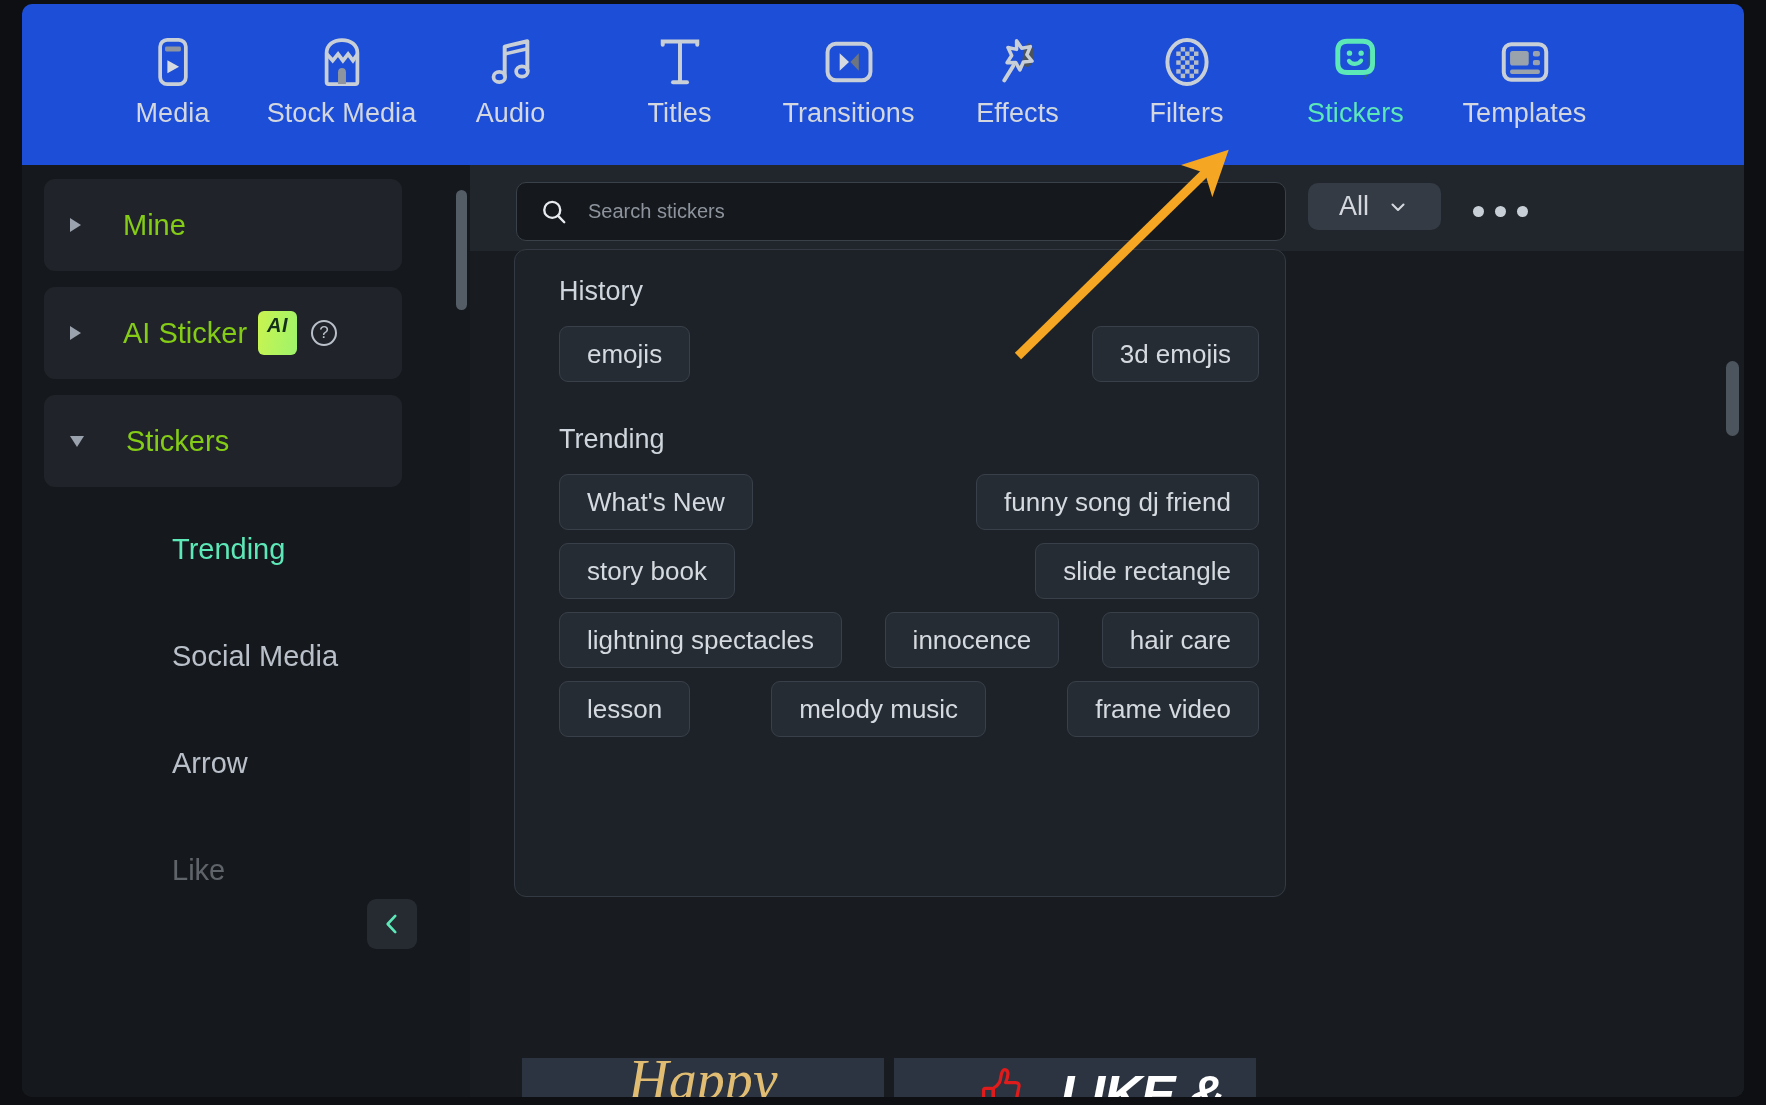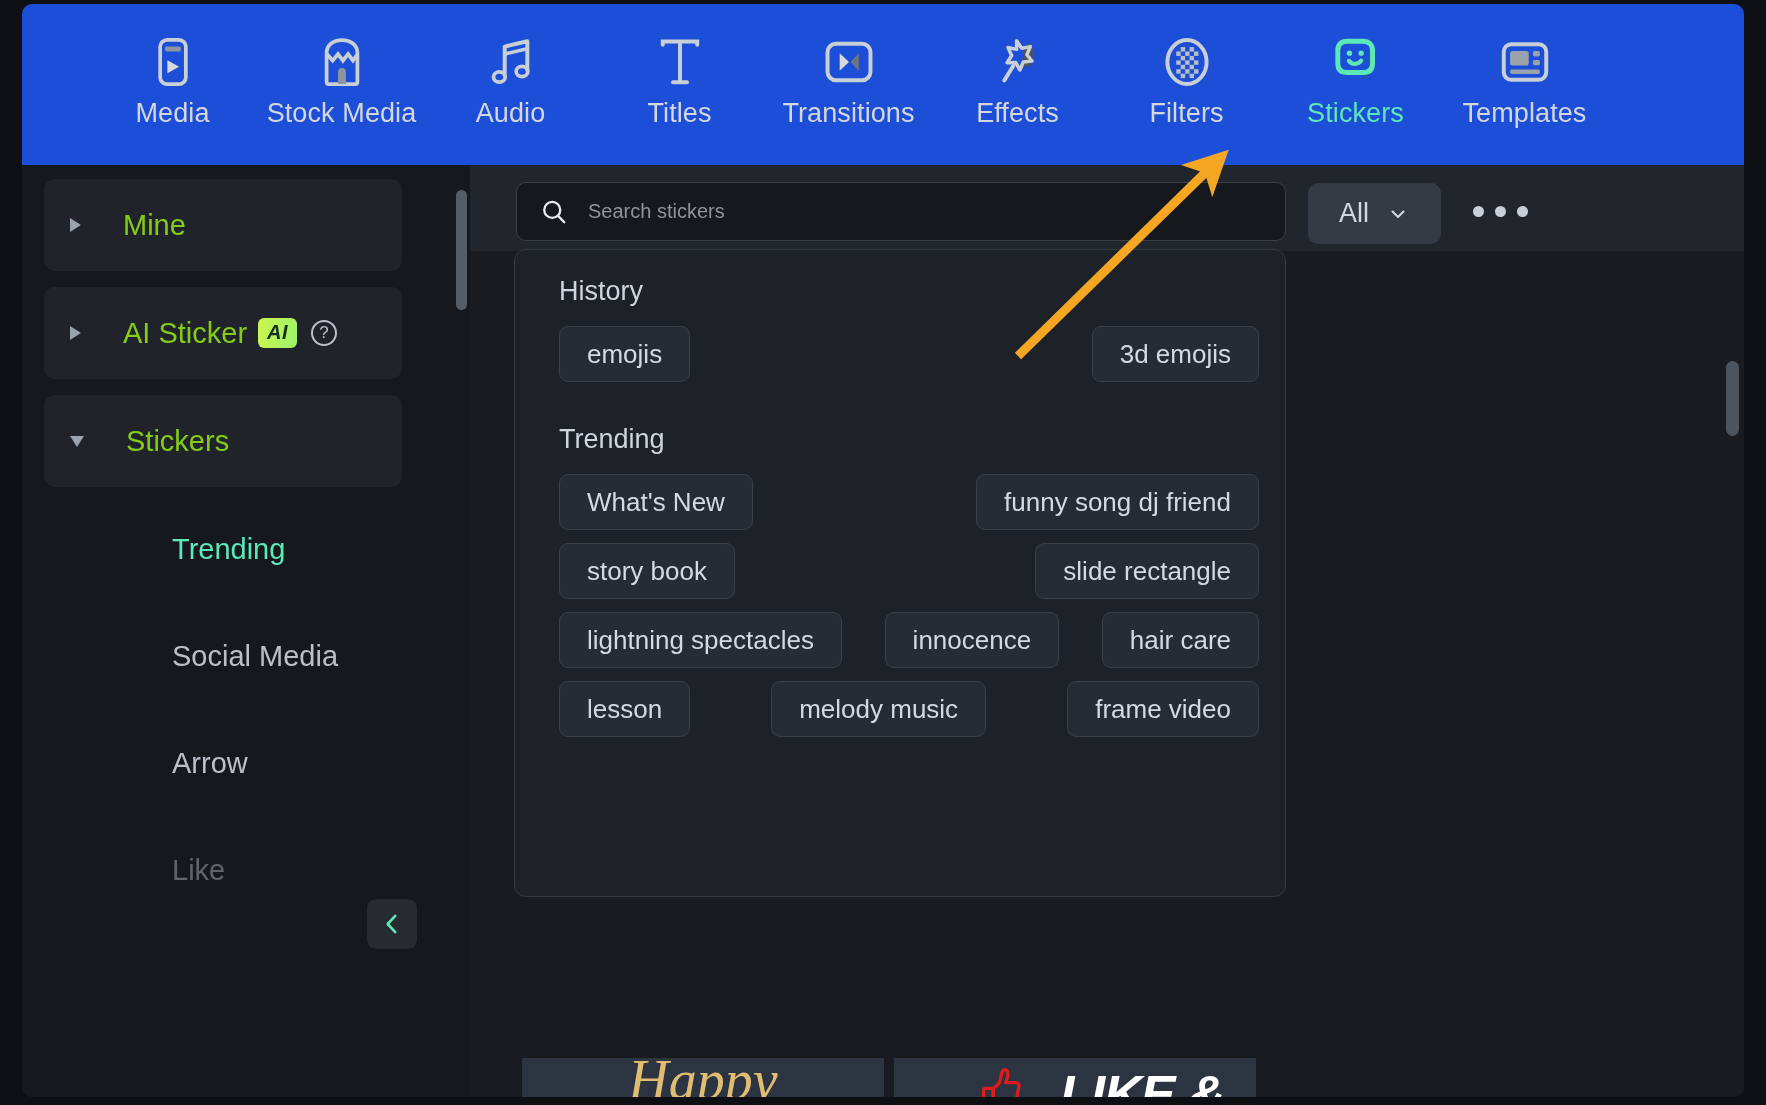--- a/index.html
+++ b/index.html
@@ -86,21 +86,21 @@
     font-size: 29px; color: #84cc16;
     margin-left: 42px;
     white-space: nowrap;
   }
   .ai-badge {
     margin-left: 11px;
     background: linear-gradient(100deg,#caf44f 0%,#9ef36b 100%);
     color: #12301a;
     font-size: 20px; font-weight: bold; font-style: italic;
     border-radius: 6px;
-    padding: 3px 9px 4px 9px;
+    padding: 3px 9px 18px 9px;
     letter-spacing: .5px;
   }
   .help-icon {
     margin-left: 14px;
     width: 26px; height: 26px;
     border: 2px solid #b9c0c9;
     border-radius: 50%;
     color: #b9c0c9;
     font-size: 17px;
     display: flex; align-items: center; justify-content: center;
@@ -168,21 +168,21 @@
     cursor: text;
   }
   #search-box .mag { margin-left: 22px; display: flex; }
   #search-placeholder {
     margin-left: 19px;
     font-size: 20px;
     color: #8d949d;
   }
   #filter-select {
     position: absolute; left: 838px; top: 18px;
-    width: 133px; height: 61px;
+    width: 133px; height: 47px;
     background: #343b44;
     border-radius: 10px;
     display: flex; align-items: center; justify-content: center;
     gap: 17px;
     cursor: pointer;
   }
   #filter-select .sel-label { font-size: 27px; color: #d4d8de; }
   #more-btn {
     position: absolute; left: 990px; top: 25px;
     width: 80px; height: 42px;

